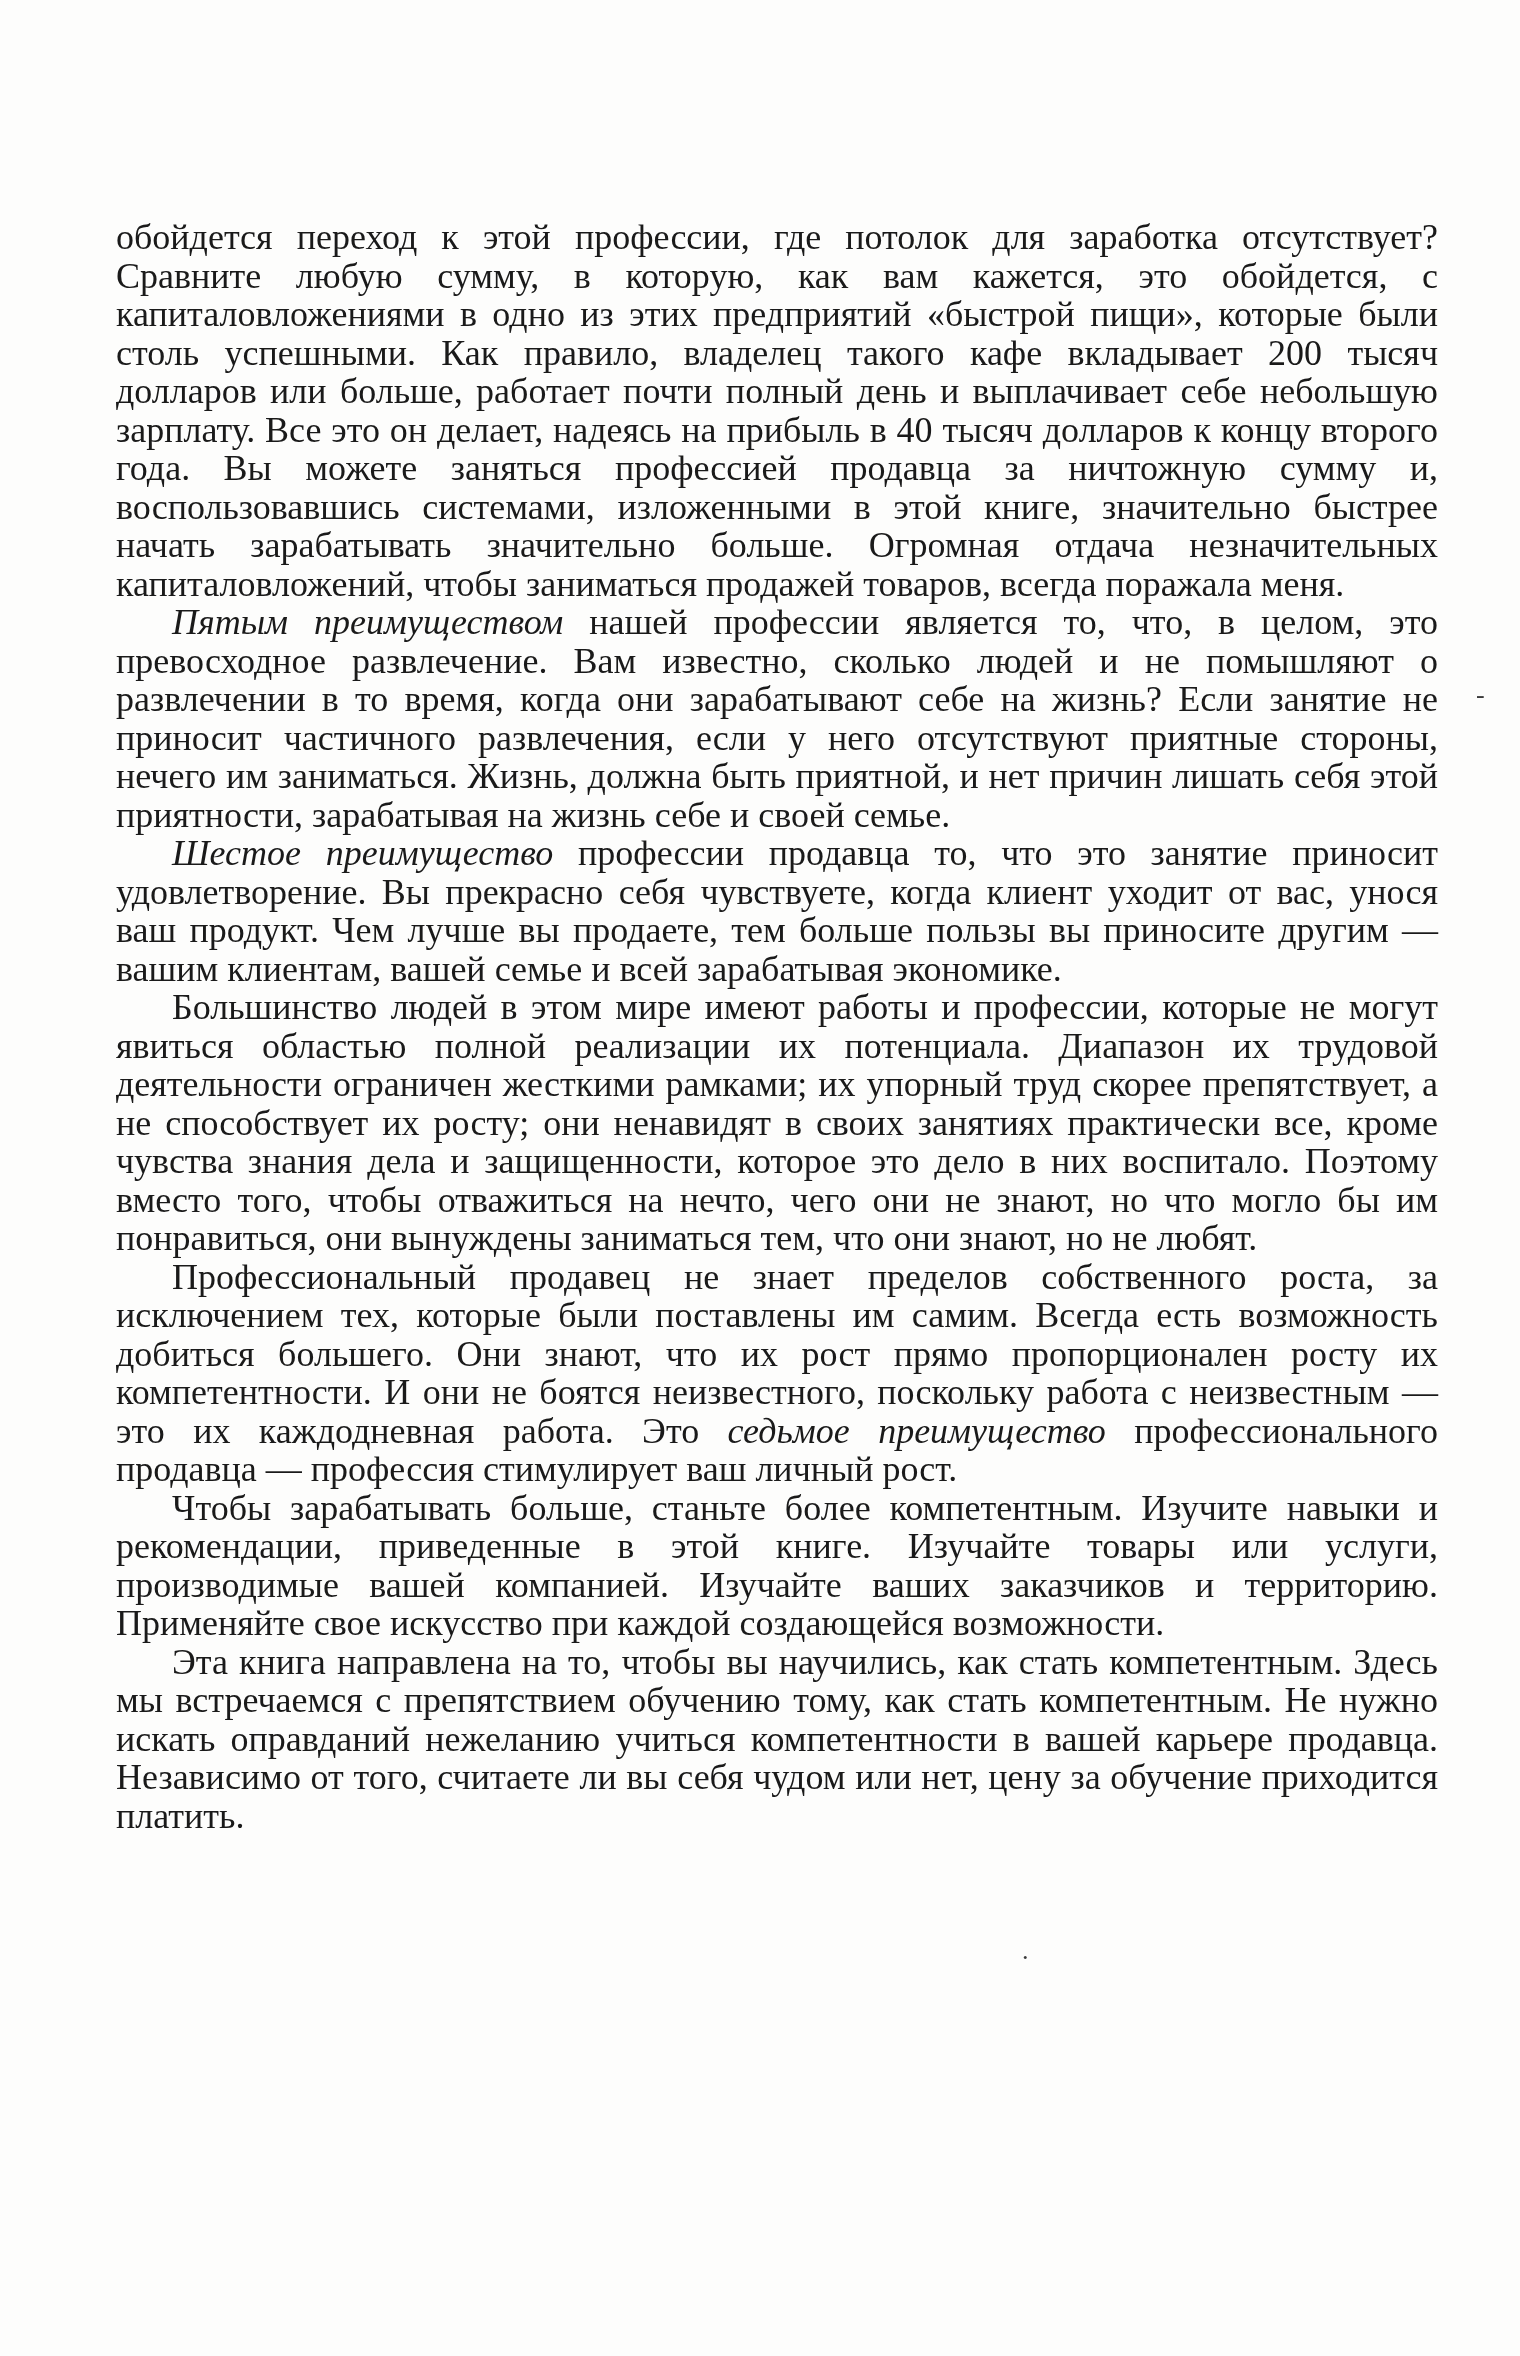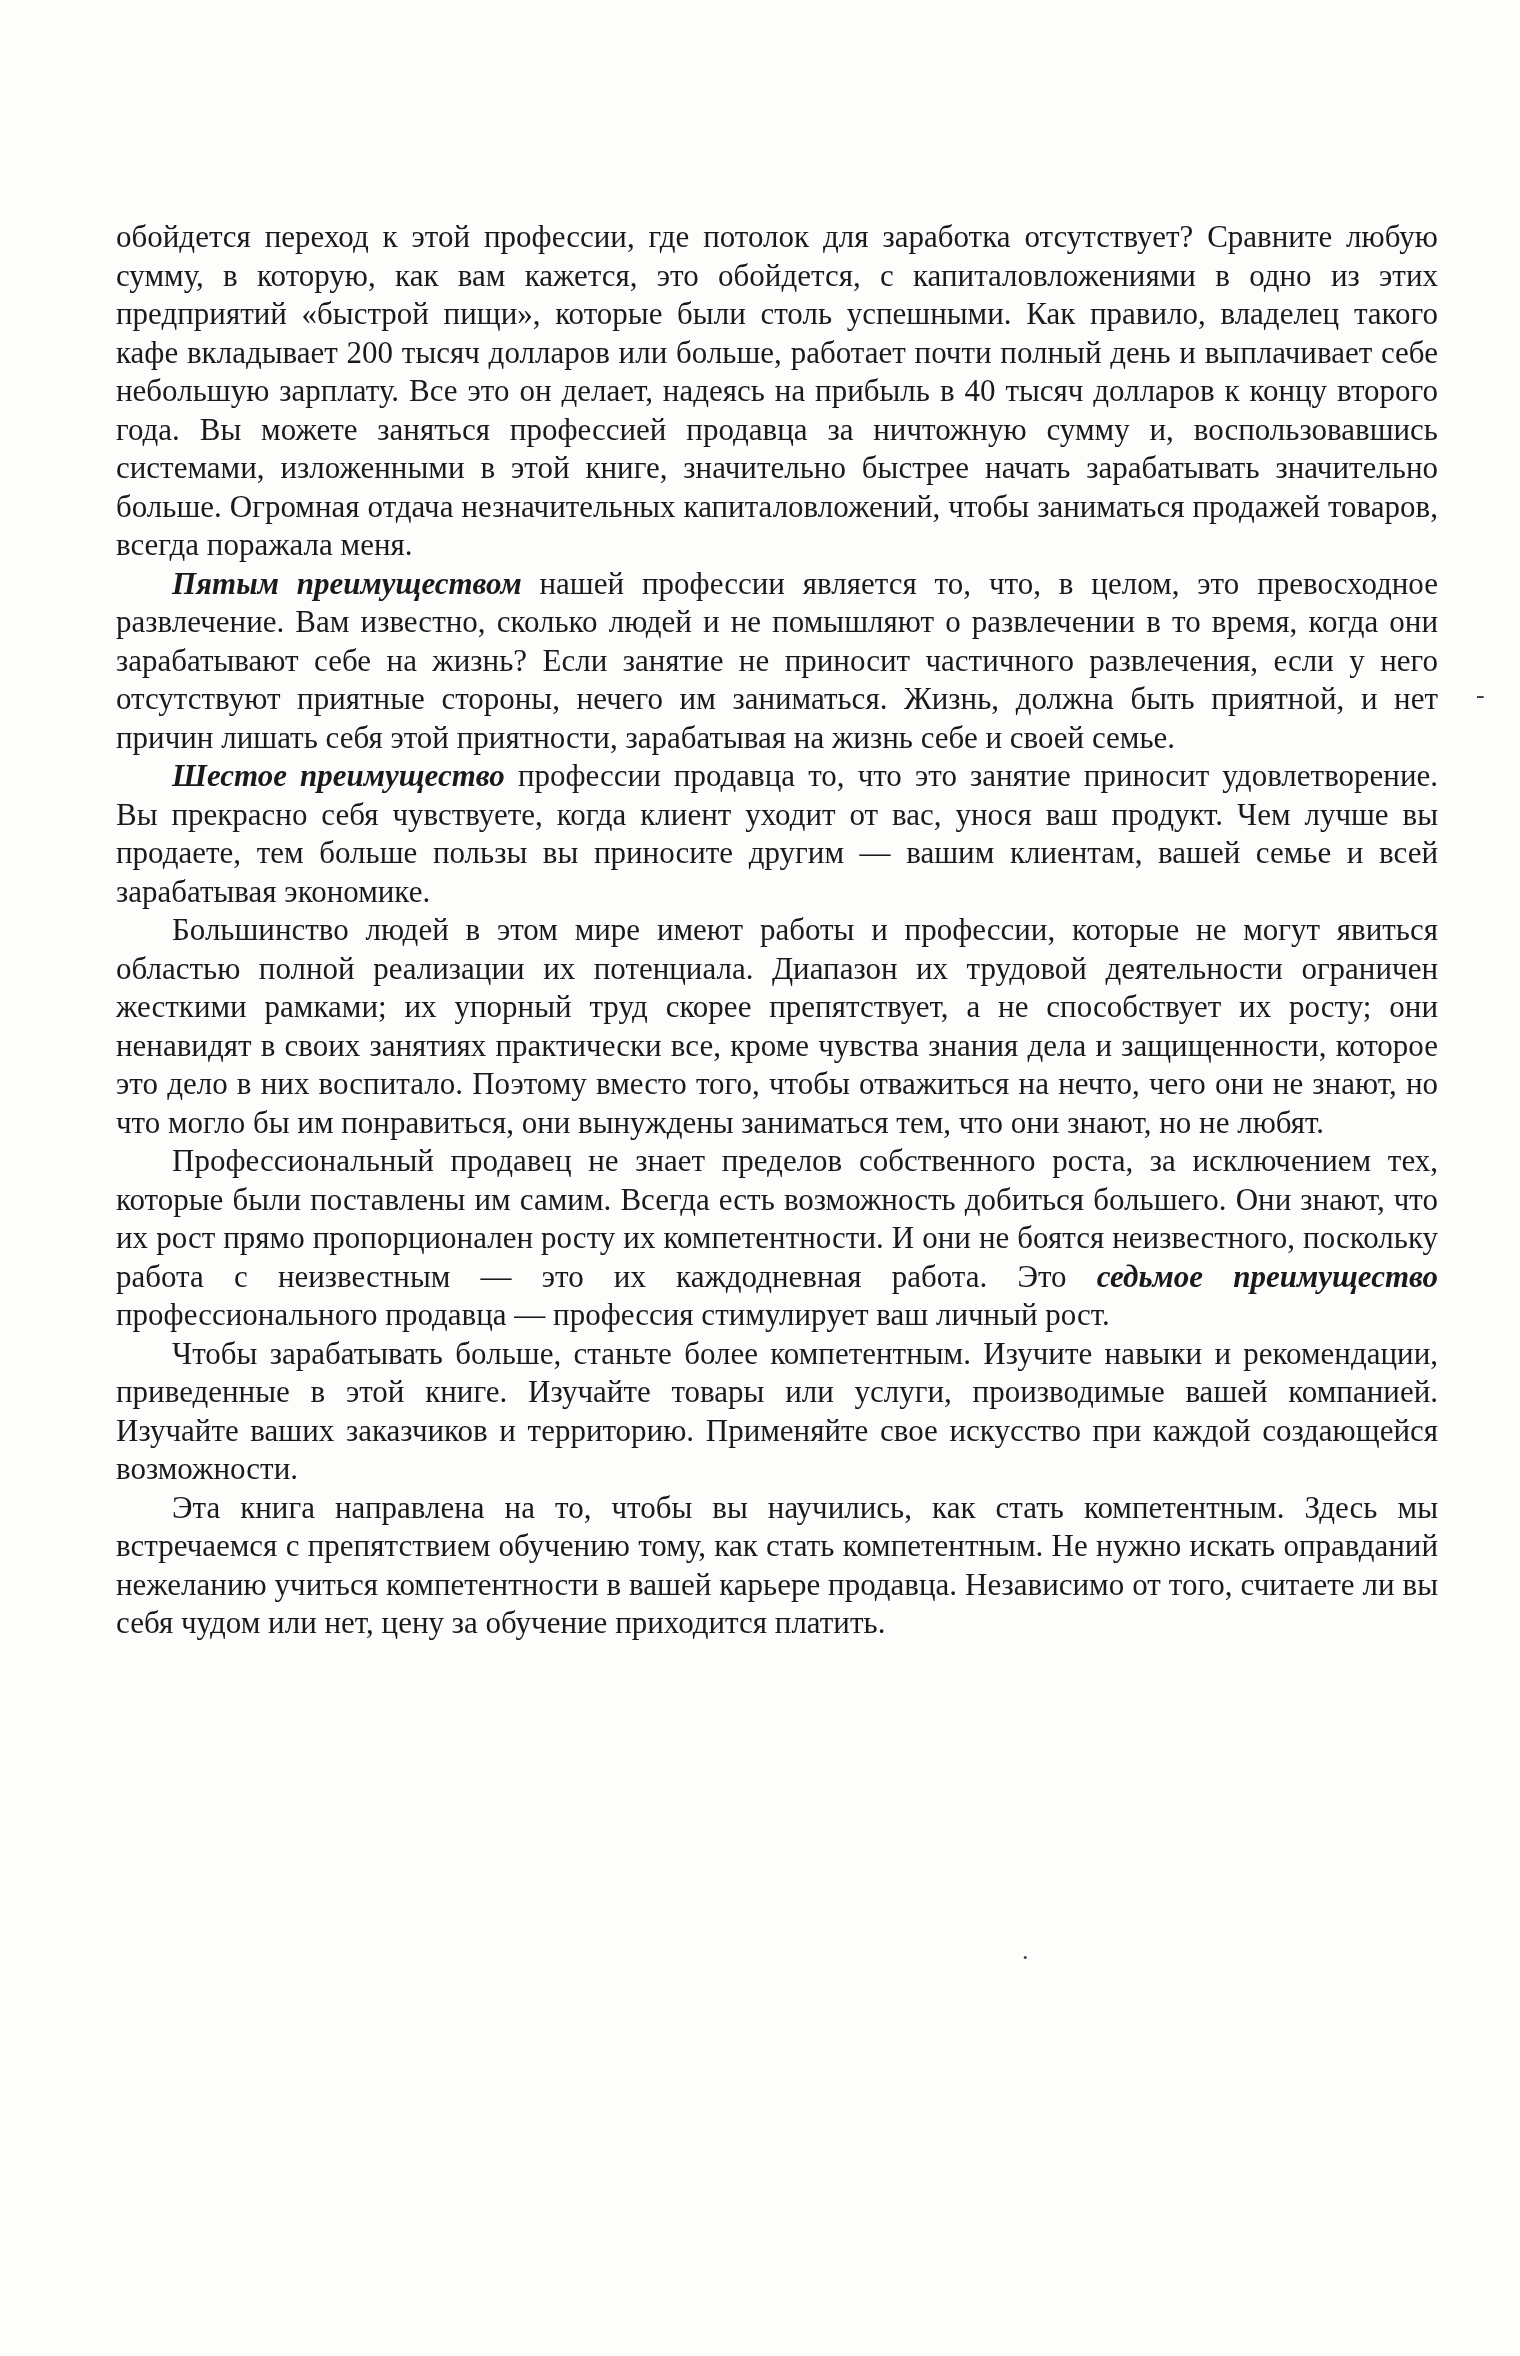--- a/index.html
+++ b/index.html
@@ -18,34 +18,33 @@
     height: 2356px;
     background: #fdfdfc;
     overflow: hidden;
   }
   .textblock {
     position: absolute;
     left: 116px;
     top: 218px;
     width: 1322px;
     color: #1a1a1a;
-    font-size: 31px;
+    font-size: 36px;
     line-height: 38.5px;
     text-align: justify;
   }
   .para {
     margin: 0;
     text-indent: 56px;
   }
   .para.no-indent {
     text-indent: 0;
   }
   .italic {
     font-style: italic;
-    font-weight: bold;
   }
   .artifact {
     position: absolute;
     color: #3a3a3a;
     font-size: 26px;
     line-height: 26px;
   }
 </style>
 </head>
 <body>

